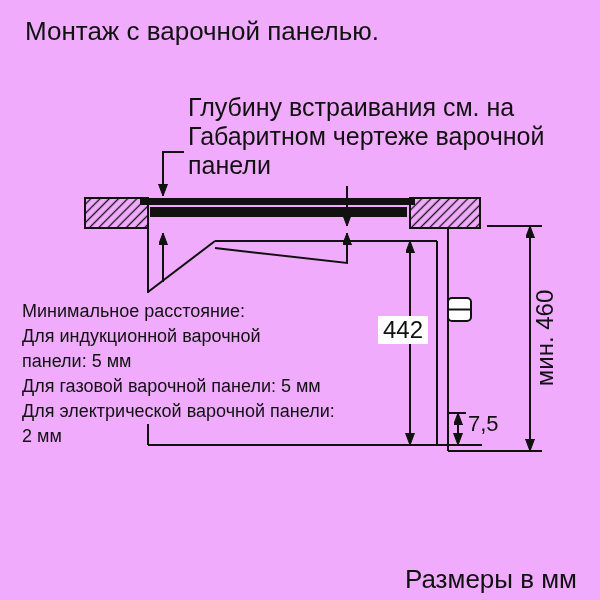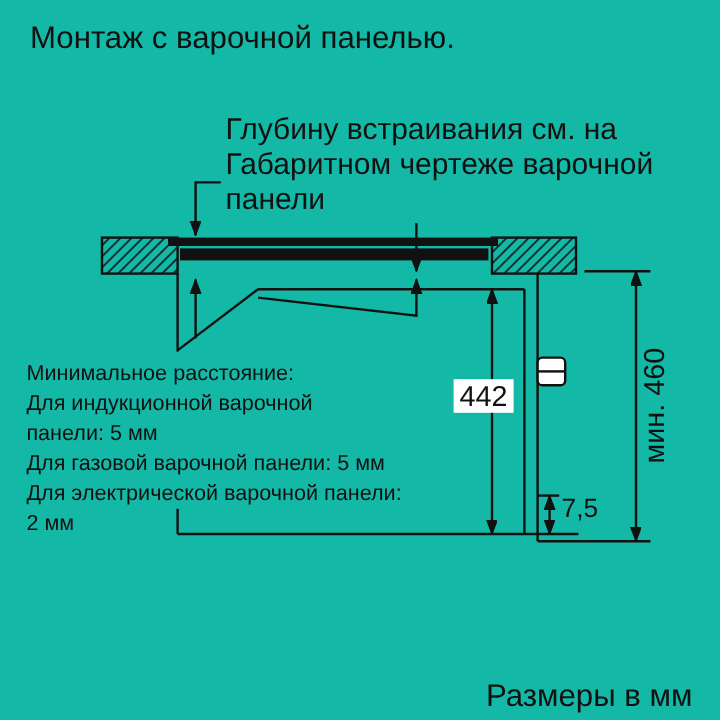--- a/index.html
+++ b/index.html
@@ -1,16 +1,16 @@
 <!DOCTYPE html>
 <html><head>
 <meta charset="utf-8">
 <style>
   html,body{margin:0;padding:0;background:#fff;}
-  .page{position:relative;width:600px;height:600px;background:#14b8a6;overflow:hidden;
+  .page{position:relative;width:600px;height:600px;background:#f0abfc;overflow:hidden;
         font-family:"Liberation Sans",sans-serif;color:#111;}
   svg text{font-family:"Liberation Sans",sans-serif;fill:#111;}
   .t-title{font-size:26px;}
   .t-annot{font-size:25px;}
   .t-note{font-size:18px;}
   .t-dim{font-size:24px;}
   .t-dim-small{font-size:22px;}
   .t-footer{font-size:26px;}
   line,polyline,path,rect.outline{stroke:#111;}
 </style>

